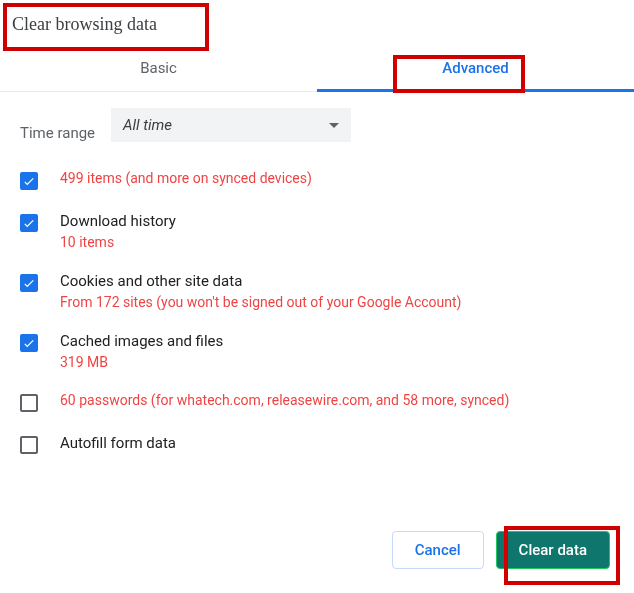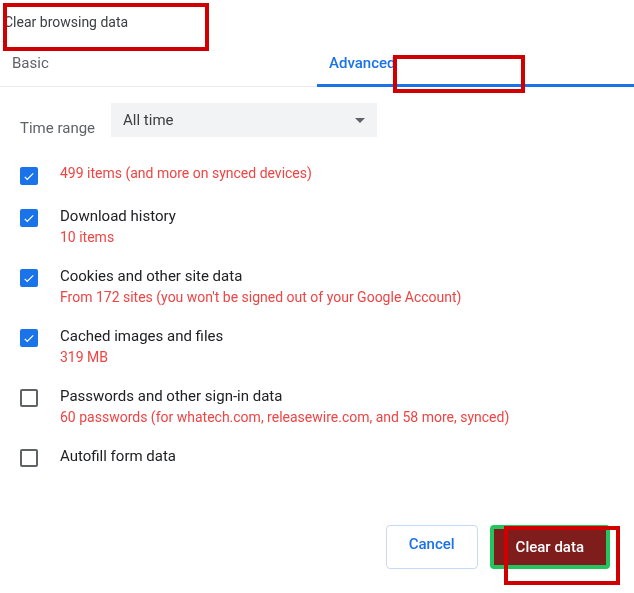--- a/index.html
+++ b/index.html
@@ -7,30 +7,32 @@
       font-family: 'Segoe UI', Roboto, Arial, sans-serif;
       font-size: 14px;
       color: #202124;
       background: #fff;
       width: 634px;
       height: 593px;
       position: relative;
       overflow: hidden;
     }
     .title {
-      font-size: 14px;
+      font-size: 18px;
       color: #3c4043;
-      padding: 14px 20px 10px 4px;
+      padding: 14px 20px 10px 12px;
+      font-family: Liberation Serif, serif;
     }
     .tabs {
       display: flex;
       border-bottom: 1px solid #e8eaed;
     }
     .tab {
       flex: 1;
+      text-align: center;
       padding: 14px 12px;
       font-size: 15px;
       color: #5f6368;
       cursor: pointer;
       position: relative;
     }
     .tab.active {
       color: #1a73e8;
       font-weight: 500;
     }
@@ -58,24 +60,25 @@
     .timerange-label {
       color: #5f6368;
       font-size: 15px;
     }
     .select {
       display: flex;
       align-items: center;
       justify-content: space-between;
       background: #f1f3f4;
       padding: 8px 12px;
-      width: 266px;
+      width: 240px;
       font-size: 15px;
       color: #3c4043;
       cursor: pointer;
+      font-style: italic;
     }
     .select .arrow {
       width: 0; height: 0;
       border-left: 5px solid transparent;
       border-right: 5px solid transparent;
       border-top: 5px solid #5f6368;
     }
     .item-row {
       display: flex;
       align-items: flex-start;
@@ -125,23 +128,23 @@
       border-radius: 4px;
       cursor: pointer;
       font-weight: 500;
     }
     .btn-cancel {
       background: #fff;
       color: #1a73e8;
       border: 1px solid #c6dafc;
     }
     .btn-primary {
-      background: #7f1d1d;
+      background: #0f766e;
       color: #fff;
-      border: 4px solid #22c55e;
+      border: 1px solid #22c55e;
     }
     .highlight-box {
       position: absolute;
       border: 4px solid #d10000;
       pointer-events: none;
     }
     .hb1 { top: 3px; left: 3px; width: 206px; height: 48px; }
     .hb2 { top: 55px; left: 393px; width: 132px; height: 38px; }
     .hb3 { bottom: 8px; right: 14px; width: 116px; height: 59px; }
   </style>
@@ -203,21 +206,20 @@
           </svg>
         </div>
         <div class="item-text">
           <div class="item-title">Cached images and files</div>
           <div class="item-desc">319 MB</div>
         </div>
       </div>
       <div class="item-row">
         <div class="checkbox"></div>
         <div class="item-text">
-          <div class="item-title">Passwords and other sign-in data</div>
           <div class="item-desc">60 passwords (for whatech.com, releasewire.com, and 58 more, synced)</div>
         </div>
       </div>
       <div class="item-row">
         <div class="checkbox"></div>
         <div class="item-text">
           <div class="item-title">Autofill form data</div>
         </div>
       </div>
     </div>

